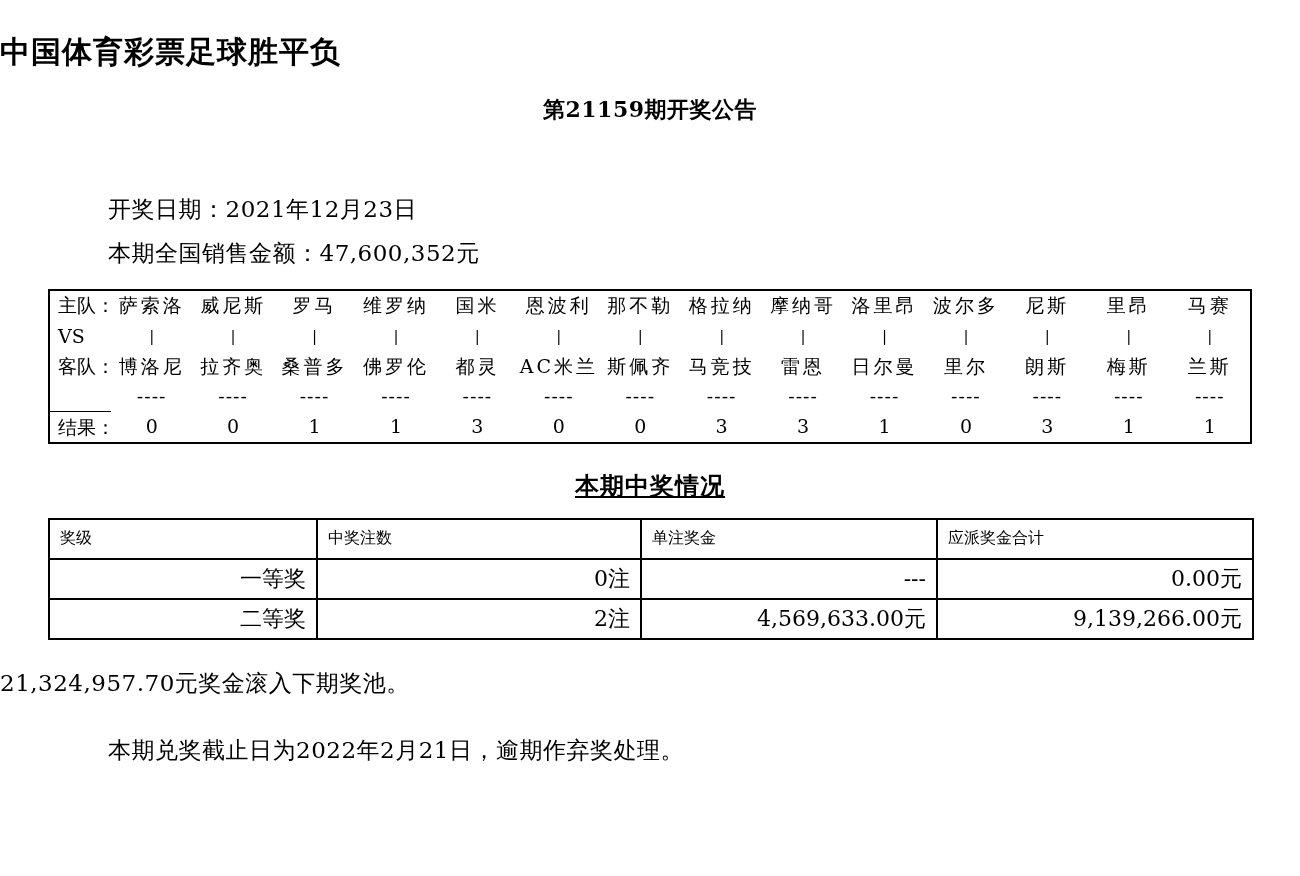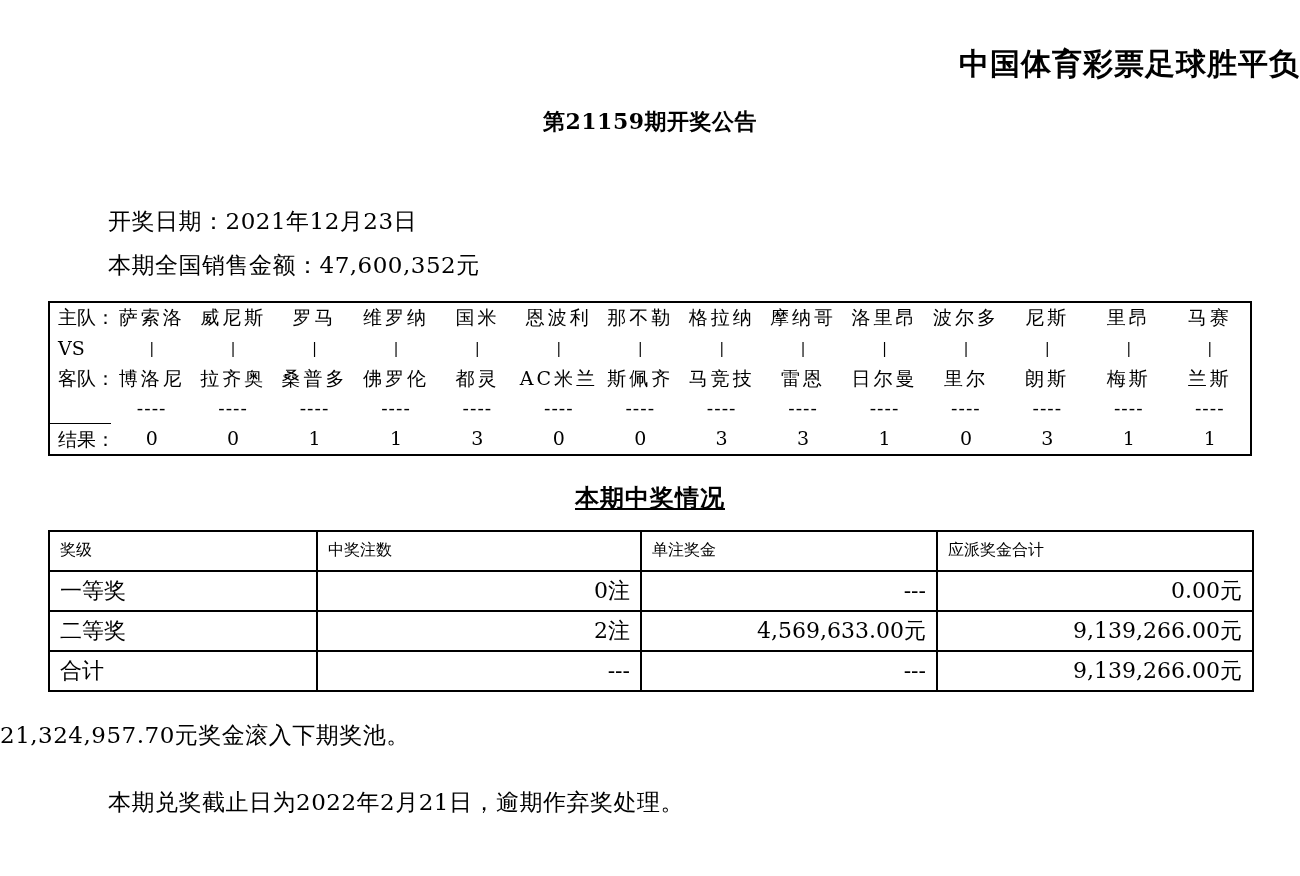--- a/index.html
+++ b/index.html
@@ -17,25 +17,25 @@
   }
   .page {
     width: 1300px;
     height: 876px;
     position: relative;
     box-sizing: border-box;
   }
 
   
   .title-main {
-    text-align: right;
+    text-align: left;
     font-size: 30px;
     font-weight: bold;
     letter-spacing: 1px;
-    padding-top: 44px;
+    padding-top: 32px;
     font-family: "DejaVu Serif", "Liberation Serif", serif;
   }
   .title-sub {
     text-align: center;
     font-size: 22px;
     font-weight: bold;
     margin-top: 22px;
     letter-spacing: 0.5px;
   }
 
@@ -116,21 +116,21 @@
     height: 38px;
     font-weight: normal;
     padding: 0 10px;
   }
   table.prize th {
     text-align: left;
     font-size: 16px;
     border-radius: 9px;
   }
   table.prize td.c-level {
-    text-align: left;
+    text-align: right;
   }
   table.prize td.num,
   table.prize td.amount,
   table.prize td.total {
     text-align: right;
   }
 
   
   .foot {
     font-size: 23px;
@@ -305,26 +305,20 @@
           <td class="num">0注</td>
           <td class="amount">---</td>
           <td class="total">0.00元</td>
         </tr>
         <tr>
           <td class="c-level">二等奖</td>
           <td class="num">2注</td>
           <td class="amount">4,569,633.00元</td>
           <td class="total">9,139,266.00元</td>
         </tr>
-        <tr>
-          <td class="c-level">合计</td>
-          <td class="num">---</td>
-          <td class="amount">---</td>
-          <td class="total">9,139,266.00元</td>
-        </tr>
       </tbody>
     </table>
   </div>
 
   <div class="foot">21,324,957.70元奖金滚入下期奖池。</div>
   <div class="foot2">本期兑奖截止日为2022年2月21日，逾期作弃奖处理。</div>
 
 </div>
 
 </body></html>

